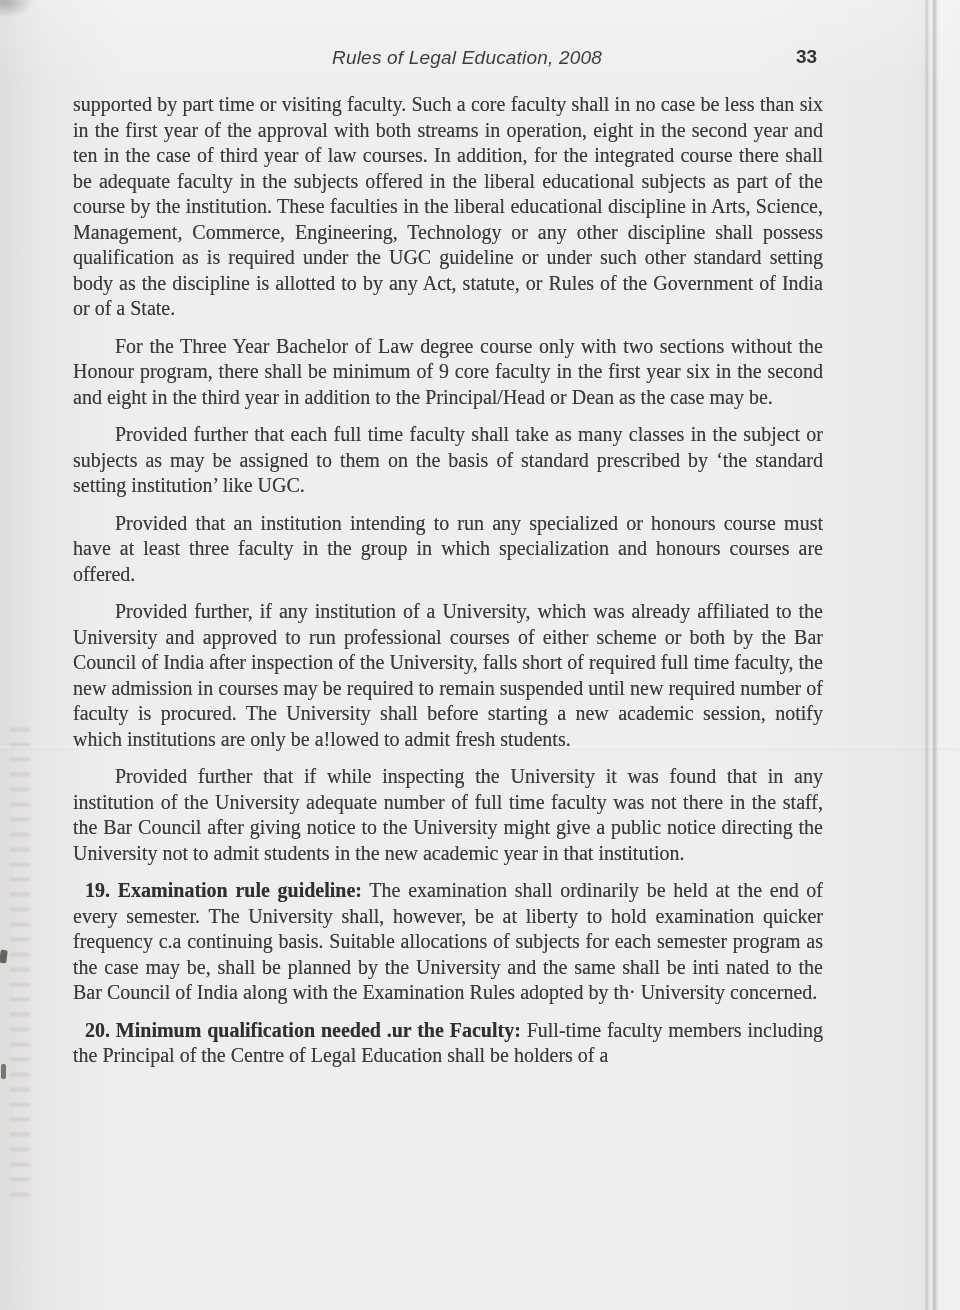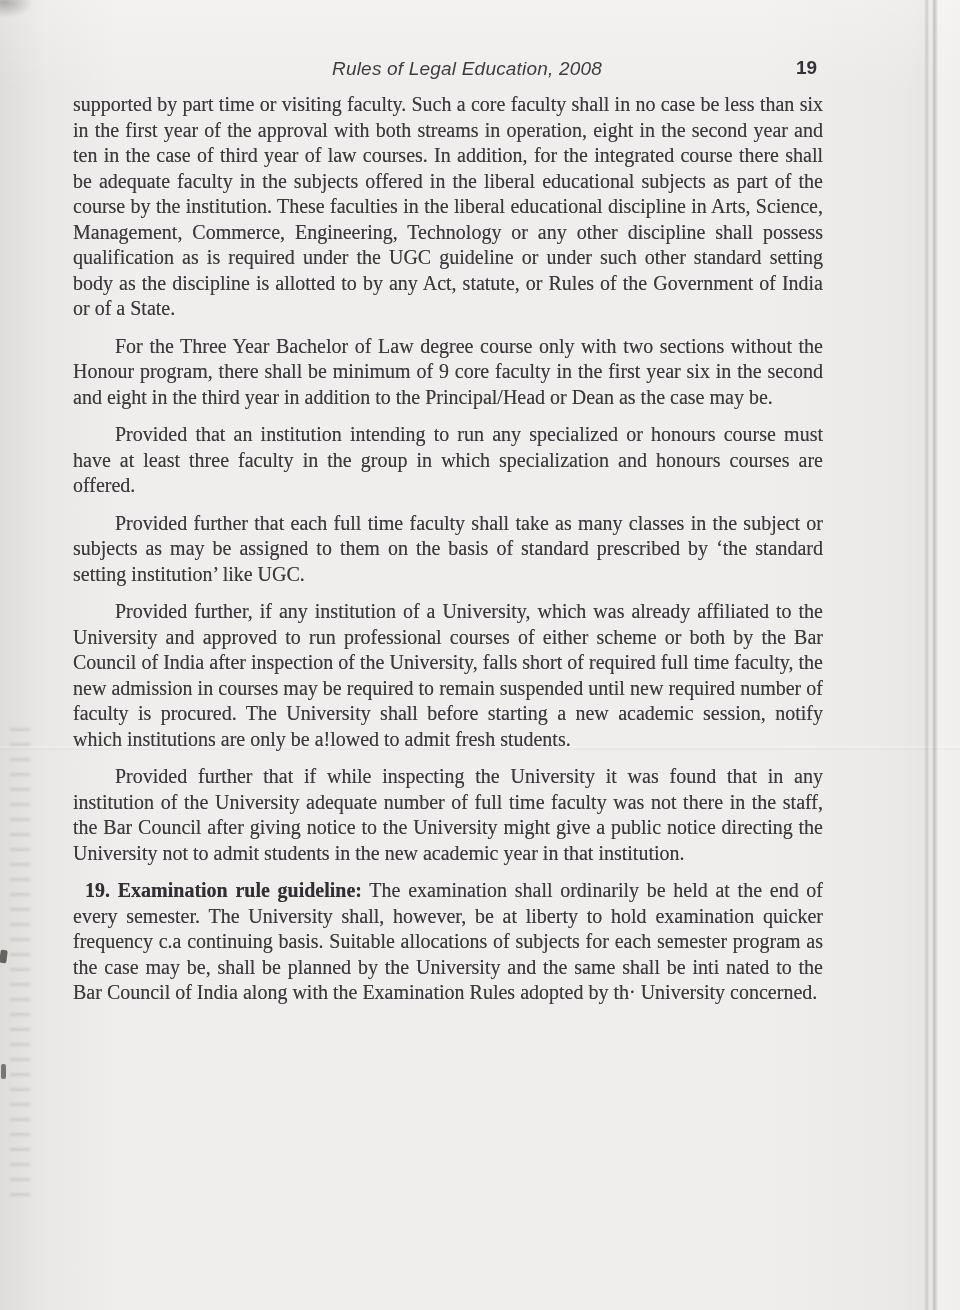--- a/index.html
+++ b/index.html
@@ -33,21 +33,21 @@
   .ghost-strip{
     position:absolute;left:10px;top:728px;width:20px;height:470px;
     background:repeating-linear-gradient(180deg,
       rgba(110,108,106,.16) 0px, rgba(110,108,106,.16) 3px,
       rgba(0,0,0,0) 3px, rgba(0,0,0,0) 15px);
     filter:blur(1px);
   }
   .tick-1{position:absolute;left:0;top:950px;width:7px;height:13px;background:#66645f;border-radius:2px;transform:rotate(7deg);}
   .tick-2{position:absolute;left:1px;top:1064px;width:5px;height:15px;background:#787673;border-radius:2px;}
   
-  .page-header{position:absolute;left:0;top:56px;width:960px;height:30px;}
+  .page-header{position:absolute;left:0;top:45px;width:960px;height:30px;}
   .running-title{
     position:absolute;left:332px;top:2px;
     font-family:"Liberation Sans","DejaVu Sans",sans-serif;
     font-style:italic;font-size:19px;color:#3e3d41;letter-spacing:.2px;
   }
   .page-number{
     position:absolute;left:796px;top:1px;
     font-family:"Liberation Sans","DejaVu Sans",sans-serif;
     font-weight:700;font-size:19px;color:#343337;
   }
@@ -71,26 +71,27 @@
 
   <div class="corner-smudge"></div>
   <div class="fold-line"></div>
   <div class="crease-right"></div>
   <div class="ghost-strip"></div>
   <div class="tick-1"></div>
   <div class="tick-2"></div>
 
   <header class="page-header">
     <span class="running-title">Rules of Legal Education, 2008</span>
-    <span class="page-number">19</span>
+    <span class="page-number">33</span>
   </header>
 
   <main class="body-text" id="paragraphs">
       <p class="para indent-none"><span class="run">supported by part time or visiting faculty. Such a core faculty shall in no case be less than six in the first year of the approval with both streams in operation, eight in the second year and ten in the case of third year of law courses. In addition, for the integrated course there shall be adequate faculty in the subjects offered in the liberal educational subjects as part of the course by the institution. These faculties in the liberal educational discipline in Arts, Science, Management, Commerce, Engineering, Technology or any other discipline shall possess qualification as is required under the UGC guideline or under such other standard setting body as the discipline is allotted to by any Act, statute, or Rules of the Government of India or of a State.</span></p>
       <p class="para indent-large"><span class="run">For the Three Year Bachelor of Law degree course only with two sections without the Honour program, there shall be minimum of 9 core faculty in the first year six in the second and eight in the third year in addition to the Principal/Head or Dean as the case may be.</span></p>
+      <p class="para indent-large"><span class="run">Provided further that each full time faculty shall take as many classes in the subject or subjects as may be assigned to them on the basis of standard prescribed by ‘the standard setting institution’ like UGC.</span></p>
       <p class="para indent-large"><span class="run">Provided that an institution intending to run any specialized or honours course must have at least three faculty in the group in which specialization and honours courses are offered.</span></p>
-      <p class="para indent-large"><span class="run">Provided further that each full time faculty shall take as many classes in the subject or subjects as may be assigned to them on the basis of standard prescribed by ‘the standard setting institution’ like UGC.</span></p>
       <p class="para indent-large"><span class="run">Provided further, if any institution of a University, which was already affiliated to the University and approved to run professional courses of either scheme or both by the Bar Council of India after inspection of the University, falls short of required full time faculty, the new admission in courses may be required to remain suspended until new required number of faculty is procured. The University shall before starting a new academic session, notify which institutions are only be a!lowed to admit fresh students.</span></p>
       <p class="para indent-large"><span class="run">Provided further that if while inspecting the University it was found that in any institution of the University adequate number of full time faculty was not there in the staff, the Bar Council after giving notice to the University might give a public notice directing the University not to admit students in the new academic year in that institution.</span></p>
       <p class="para indent-small"><span class="run bold">19. Examination rule guideline:</span><span class="run"> The examination shall ordinarily be held at the end of every semester. The University shall, however, be at liberty to hold examination quicker frequency c.a continuing basis. Suitable allocations of subjects for each semester program as the case may be, shall be planned by the University and the same shall be inti nated to the Bar Council of India along with the Examination Rules adopted by th· University concerned.</span></p>
+      <p class="para indent-small"><span class="run bold">20. Minimum qualification needed .ur the Faculty:</span><span class="run"> Full-time faculty members including the Principal of the Centre of Legal Education shall be holders of a</span></p>
     </main>
 
 </div>
 
 </body></html>

